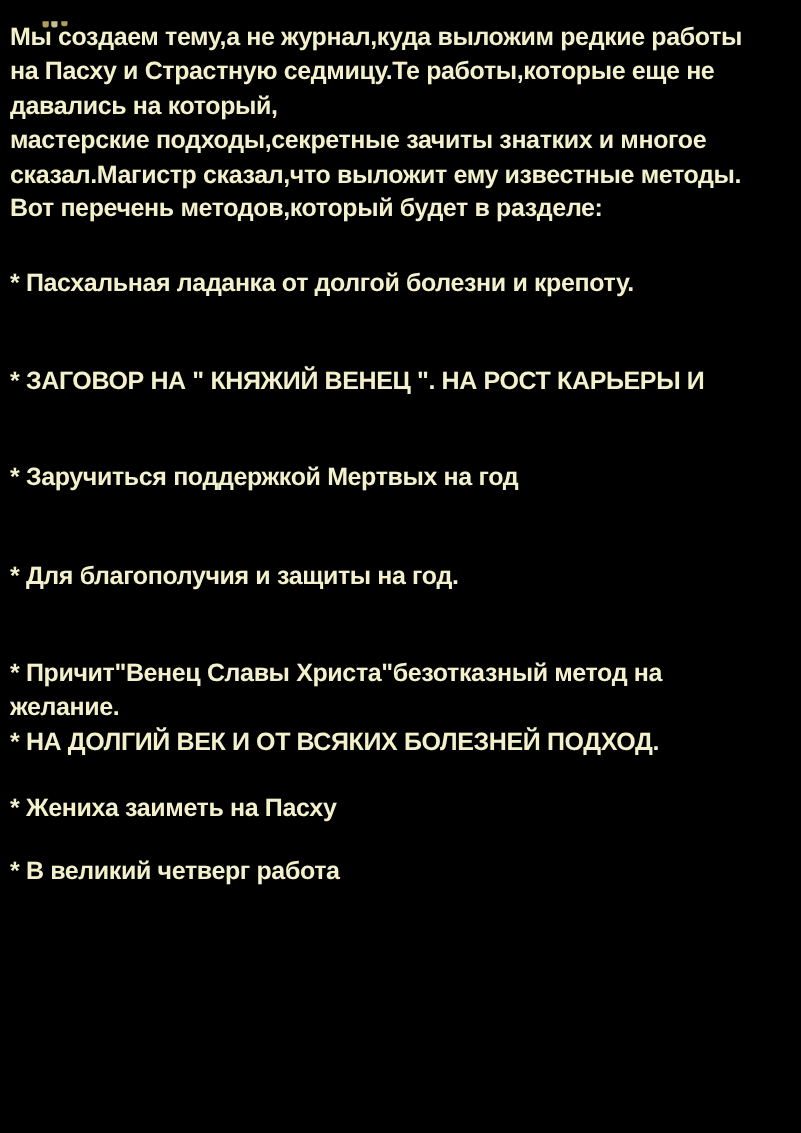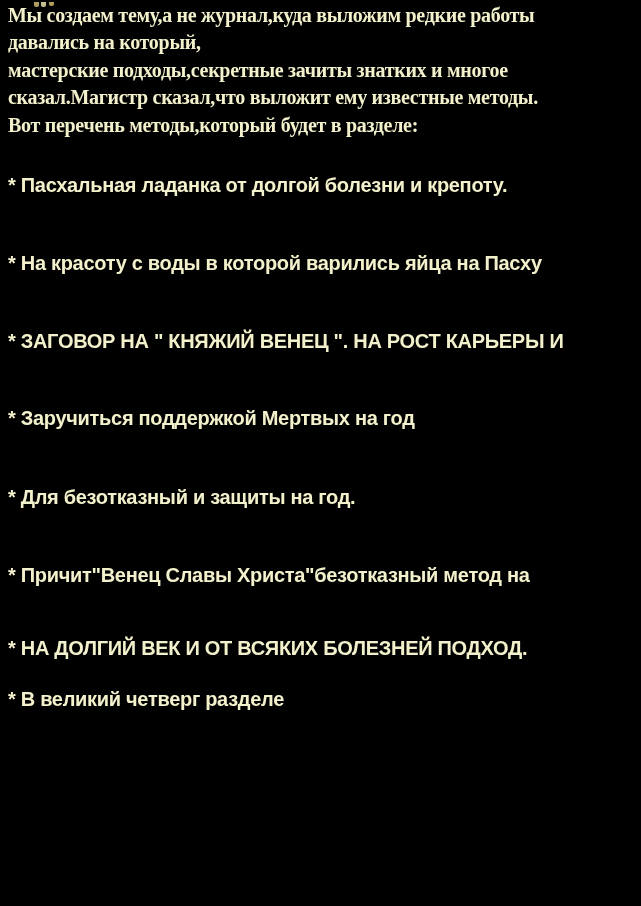--- a/index.html
+++ b/index.html
@@ -20,26 +20,26 @@
     font-weight: bold;
     font-size: 20px;
     line-height: 27.4px;
     letter-spacing: -0.3px;
     color: #F3F1CB;
   }
   .ln {
     white-space: nowrap;
     height: 27.4px;
   }
-  .intro { margin-top: 2px; font-family: Liberation Serif, serif; }
+  .intro { margin-top: 17px; }
   
   .m16 { margin-top: 33px; }
   .m51 { margin-top: 51px; }
   .m50 { margin-top: 50px; }
-  .m46 { margin-top: 46px; }
+  .m46 { }
   .m26 { margin-top: 26px; }
   .m23 { margin-top: 23px; }
   
   .remnant {
     position: absolute;
     top: 0; left: 0;
     width: 120px; height: 6px;
     pointer-events: none;
   }
   .remnant i {
@@ -60,53 +60,55 @@
 <div class="doc" style="color: rgb(243, 241, 203);">
 
   <div class="remnant">
     <i></i>
     <i></i>
     <i></i>
   </div>
 
   <div class="intro">
     <div class="ln">Мы создаем тему,а не журнал,куда выложим редкие работы</div>
+    <div class="ln">на Пасху и Страстную седмицу.Те работы,которые еще не</div>
     <div class="ln">давались на который,</div>
     <div class="ln">мастерские подходы,секретные зачиты знатких и многое</div>
     <div class="ln">сказал.Магистр сказал,что выложит ему известные методы.</div>
-    <div class="ln">Вот перечень методы,который будет в разделе:</div>
+    <div class="ln">Вот перечень методов,который будет в разделе:</div>
   </div>
 
   <div class="item m16">
     <div class="ln">* Пасхальная ладанка от долгой болезни и крепоту.</div>
   </div>
 
-  <div class="item m51">
-    <div class="ln">* На красоту с воды в которой варились яйца на Пасху</div>
-  </div>
 
   <div class="item m50">
     <div class="ln">* ЗАГОВОР НА " КНЯЖИЙ ВЕНЕЦ ". НА РОСТ КАРЬЕРЫ И</div>
   </div>
 
   <div class="item m50">
     <div class="ln">* Заручиться поддержкой Мертвых на год</div>
   </div>
 
   <div class="item m51">
-    <div class="ln">* Для безотказный и защиты на год.</div>
+    <div class="ln">* Для благополучия и защиты на год.</div>
   </div>
 
   <div class="item m51">
     <div class="ln">* Причит"Венец Славы Христа"безотказный метод на</div>
+    <div class="ln">желание.</div>
   </div>
 
   <div class="item m46">
     <div class="ln">* НА ДОЛГИЙ ВЕК И ОТ ВСЯКИХ БОЛЕЗНЕЙ ПОДХОД.</div>
   </div>
 
 
+  <div class="item m26">
+    <div class="ln">* Жениха заиметь на Пасху</div>
+  </div>
 
   <div class="item m23">
-    <div class="ln">* В великий четверг разделе</div>
+    <div class="ln">* В великий четверг работа</div>
   </div>
 
 </div>
 
 </body></html>

